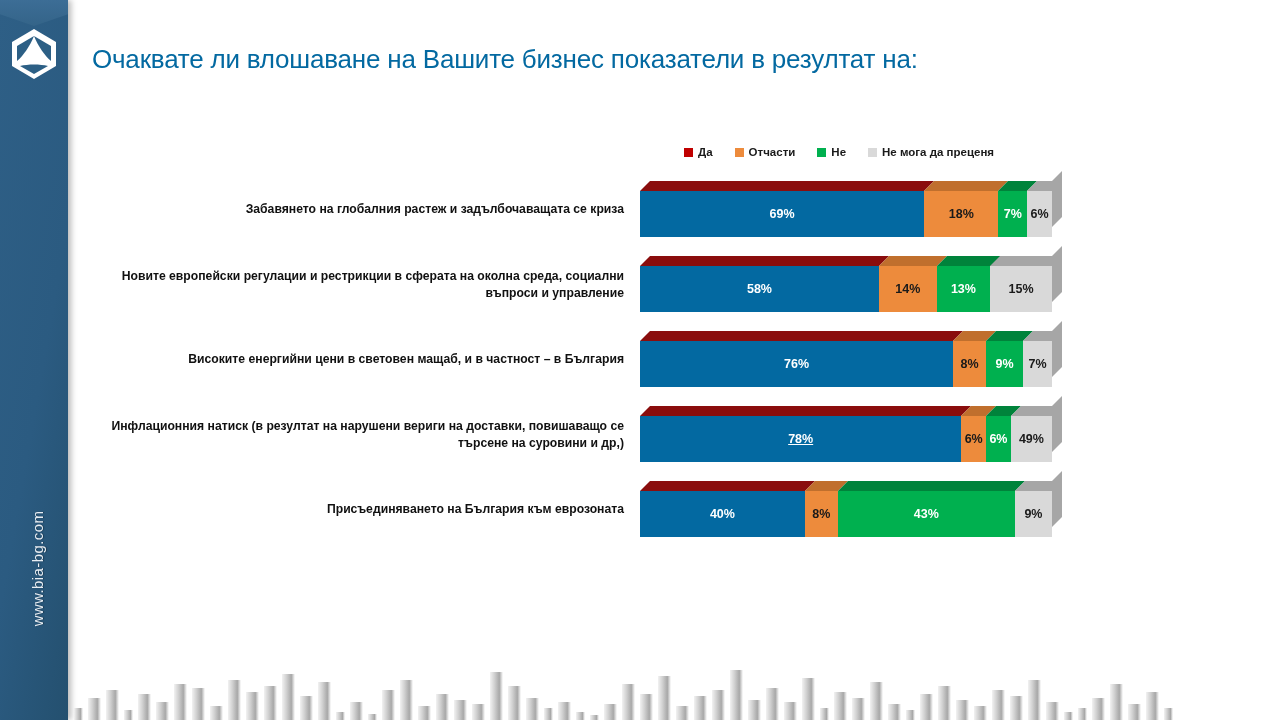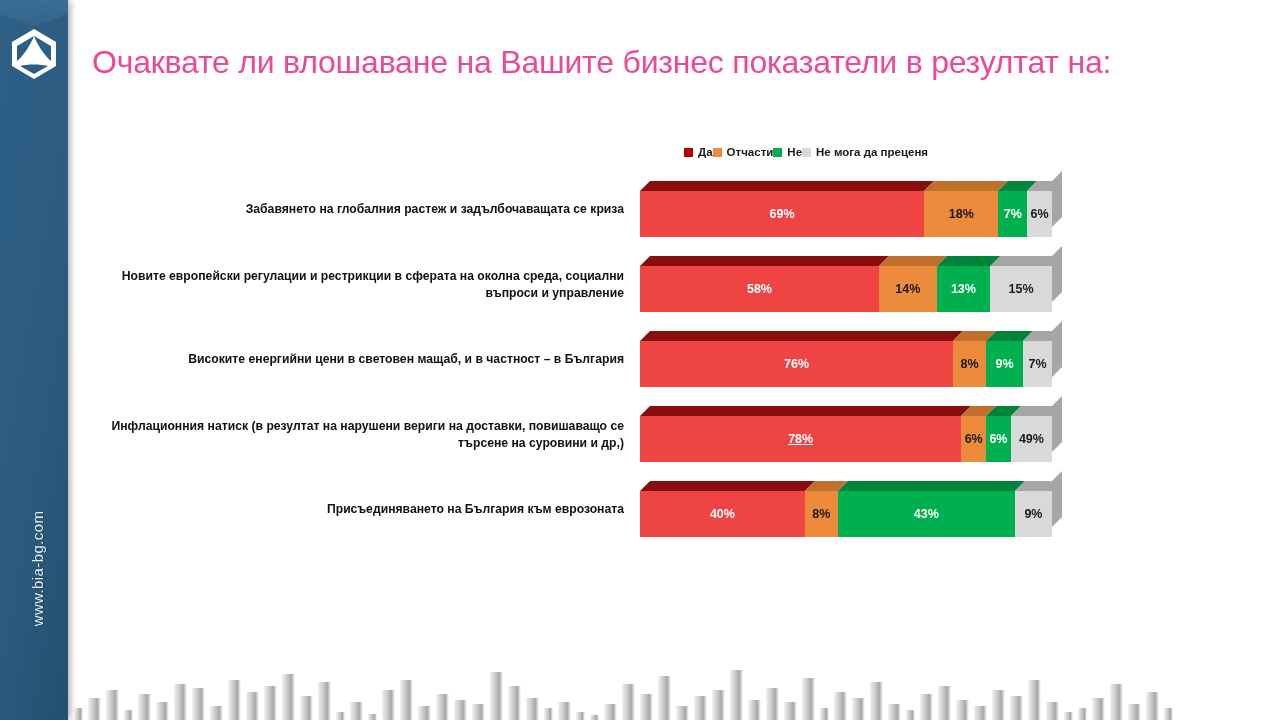--- a/index.html
+++ b/index.html
@@ -29,31 +29,31 @@
     position:absolute;left:-38px;top:560px;width:150px;
     transform:rotate(-90deg);transform-origin:center center;
     color:#e8eef4;font-size:15px;letter-spacing:.4px;
     text-align:center;white-space:nowrap;
     text-shadow:0 1px 1px rgba(0,0,0,.35);
   }
 
   
   .title{
     position:absolute;left:92px;top:44px;width:1130px;
-    color:#ec4899;font-size:32px;font-weight:400;letter-spacing:-.2px;
+    color:#0369a1;font-size:26px;font-weight:400;letter-spacing:-.2px;
     white-space:nowrap;
   }
 
   
   .chart{
     position:absolute;left:92px;top:140px;width:1000px;height:430px;
   }
   .legend{
     position:absolute;left:592px;top:6px;
-    display:flex;align-items:center;
+    display:flex;align-items:center;gap:22px;
   }
   .legend-item{display:flex;align-items:center;gap:5px;}
   .legend-swatch{width:9px;height:9px;display:inline-block;}
   .legend-label{font-size:11.5px;font-weight:bold;color:#1a1a1a;white-space:nowrap;}
 
   .rows{position:absolute;left:0;top:32px;width:1000px;}
   .row{
     position:relative;height:75px;display:flex;align-items:center;
   }
   .row-label{
@@ -81,21 +81,21 @@
   .seg .top{
     position:absolute;left:0;top:-10px;height:10px;width:100%;
     transform:skewX(-45deg);transform-origin:bottom left;
   }
   .seg:last-child .side{
     position:absolute;right:-10px;top:-10px;width:10px;height:46px;
     transform:skewY(-45deg);transform-origin:top left;
   }
   .seg .val{position:relative;z-index:3;}
 
-  .c-red   {background:#ef4444;color:#ffffff;}
+  .c-red   {background:#0369a1;color:#ffffff;}
   .c-red   .top{background:#8a0d0d;}
   .c-orange{background:#ed8b3c;color:#1a1a1a;}
   .c-orange .top{background:#c06f2d;}
   .c-green {background:#00b04f;color:#ffffff;}
   .c-green .top{background:#00833b;}
   .c-gray  {background:#d9d9d9;color:#1a1a1a;}
   .c-gray  .top{background:#a6a6a6;}
   .c-gray  .side{background:#a6a6a6;}
 
   

